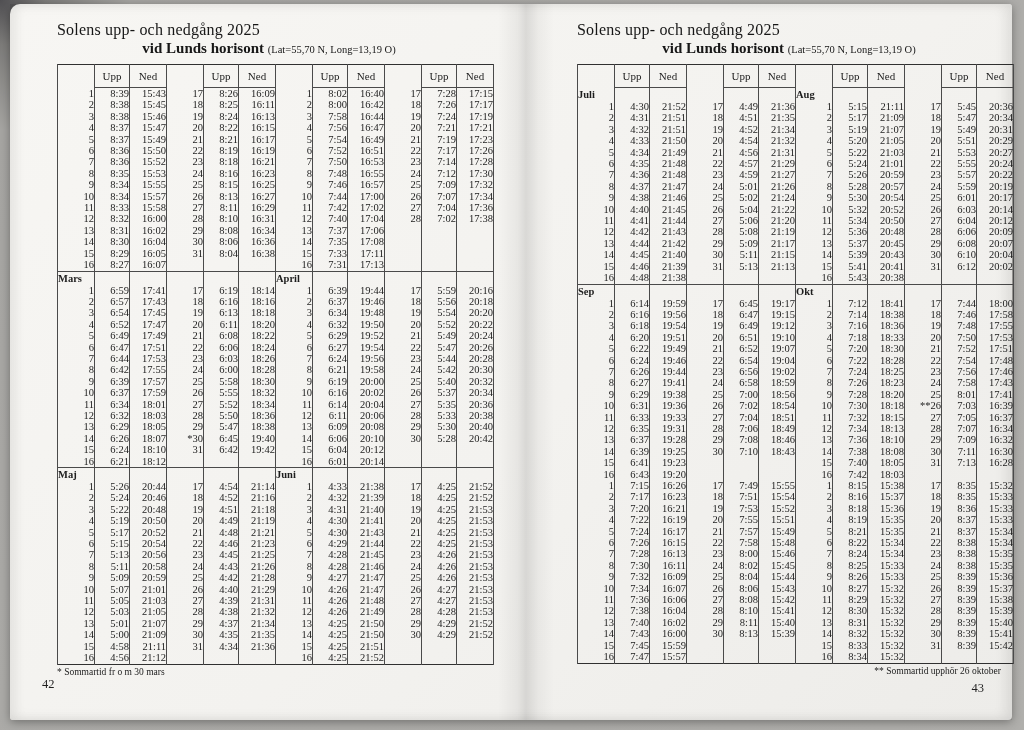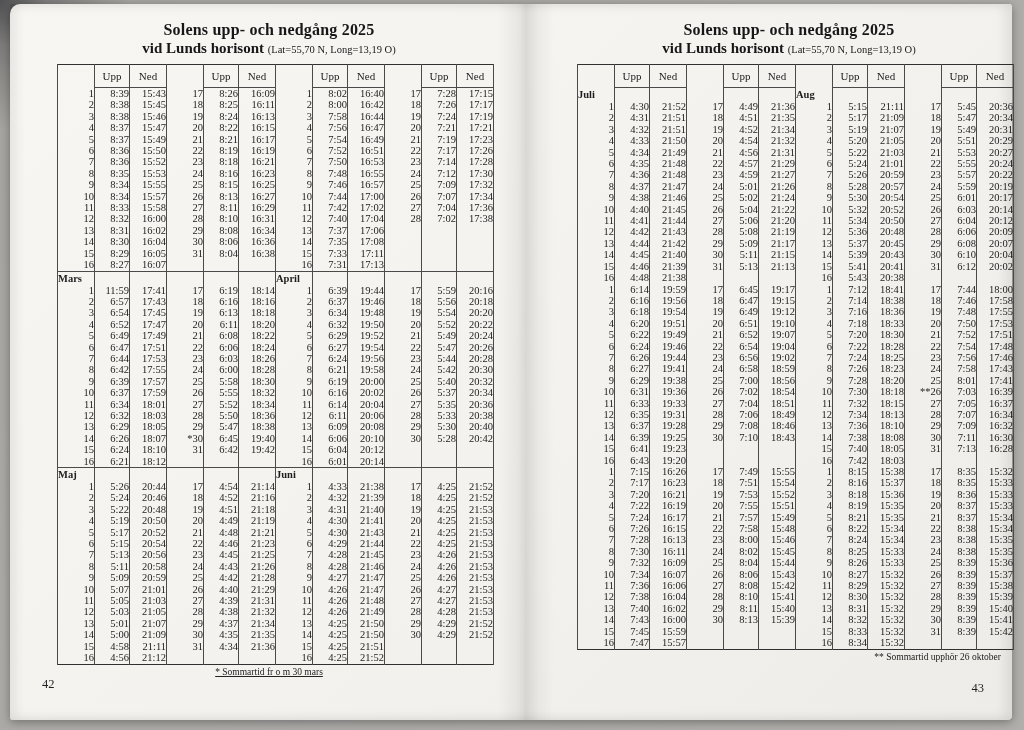--- a/index.html
+++ b/index.html
@@ -22,21 +22,21 @@
     position:absolute;left:488px;top:0;width:56px;height:100%;pointer-events:none;
     background:linear-gradient(90deg,rgba(0,0,0,0) 0%,rgba(0,0,0,0.05) 35%,rgba(0,0,0,0.11) 50%,rgba(0,0,0,0.04) 72%,rgba(0,0,0,0) 100%);
   }
   .page{position:absolute;top:0;height:100%;width:502px;}
   .page.left{left:0;}
   .page.right{left:502px;}
   .content{position:relative;width:424px;}
   .page.left  .content{margin:16px 0 0 47px;}
   .page.right .content{margin:16px 0 0 65px;}
 
-  .title{text-align:center;font-weight:bold;font-size:16px;line-height:19px;color:#171717;letter-spacing:0.2px;}
+  .title{text-align:left;font-weight:normal;font-size:16px;line-height:19px;color:#171717;letter-spacing:0.2px;}
   .subtitle{text-align:center;font-weight:bold;font-size:15px;line-height:18px;color:#171717;margin-bottom:5px;white-space:nowrap;}
   .subtitle .detail{font-weight:normal;font-size:10.5px;letter-spacing:0;}
 
   table.sun-table{
     border-collapse:collapse;table-layout:fixed;width:424px;
     font-size:10.5px;color:#1d1d1d;border:1.5px solid #303030;
   }
   table.sun-table td{
     border-left:1px solid #4a4a4a;border-right:1px solid #4a4a4a;
     padding:0;white-space:nowrap;overflow:visible;
@@ -46,21 +46,21 @@
   td.ned{width:36px;text-align:right;padding-right:5px;}
   td.half-end{border-right:2px solid #343434;}
   tr.hdr-row td{height:21px;font-size:11px;text-align:center;padding:0 0 1px 0;margin-left:47px;}
   td.hdr-box{border-bottom:1px solid #4a4a4a;}
   tr.month-row td{height:13px;line-height:13px;}
   td.month-cell{font-weight:bold;text-align:left;padding:0 0 0 2px;}
   tr.block-top td{border-top:1px solid #4a4a4a;}
   tr.data-row td{height:11.3px;line-height:11.4px;}
 
   .footnote{font-size:9.5px;color:#222;margin-top:2px;line-height:11px;}
-  .page.left  .footnote{text-align:center;text-decoration:underline;}
+  .page.left  .footnote{text-align:left;}
   .page.right .footnote{text-align:right;margin-left:-12px;}
   .pagenum{position:absolute;font-size:12.5px;color:#1f1f1f;}
   .page.left  .pagenum{left:32px;bottom:28px;}
   .page.right .pagenum{right:30px;bottom:24px;}
 </style>
 </head>
 <body>
 
 <div class="paper">
 
@@ -320,21 +320,21 @@
               <td class="ned half-end"></td>
               <td class="day month-cell">April</td>
               <td class="upp"></td>
               <td class="ned"></td>
               <td class="day"></td>
               <td class="upp"></td>
               <td class="ned"></td>
             </tr>
             <tr class="data-row">
               <td class="day">1</td>
-              <td class="upp">11:59</td>
+              <td class="upp">6:59</td>
               <td class="ned">17:41</td>
               <td class="day">17</td>
               <td class="upp">6:19</td>
               <td class="ned half-end">18:14</td>
               <td class="day">1</td>
               <td class="upp">6:39</td>
               <td class="ned">19:44</td>
               <td class="day">17</td>
               <td class="upp">5:59</td>
               <td class="ned">20:16</td>
@@ -1048,20 +1048,34 @@
               <td class="day"></td>
               <td class="upp"></td>
               <td class="ned half-end"></td>
               <td class="day">16</td>
               <td class="upp">5:43</td>
               <td class="ned">20:38</td>
               <td class="day"></td>
               <td class="upp"></td>
               <td class="ned"></td>
             </tr>
+            <tr class="month-row block-top">
+              <td class="day month-cell">Sep</td>
+              <td class="upp"></td>
+              <td class="ned"></td>
+              <td class="day"></td>
+              <td class="upp"></td>
+              <td class="ned half-end"></td>
+              <td class="day month-cell">Okt</td>
+              <td class="upp"></td>
+              <td class="ned"></td>
+              <td class="day"></td>
+              <td class="upp"></td>
+              <td class="ned"></td>
+            </tr>
             <tr class="data-row">
               <td class="day">1</td>
               <td class="upp">6:14</td>
               <td class="ned">19:59</td>
               <td class="day">17</td>
               <td class="upp">6:45</td>
               <td class="ned half-end">19:17</td>
               <td class="day">1</td>
               <td class="upp">7:12</td>
               <td class="ned">18:41</td>

